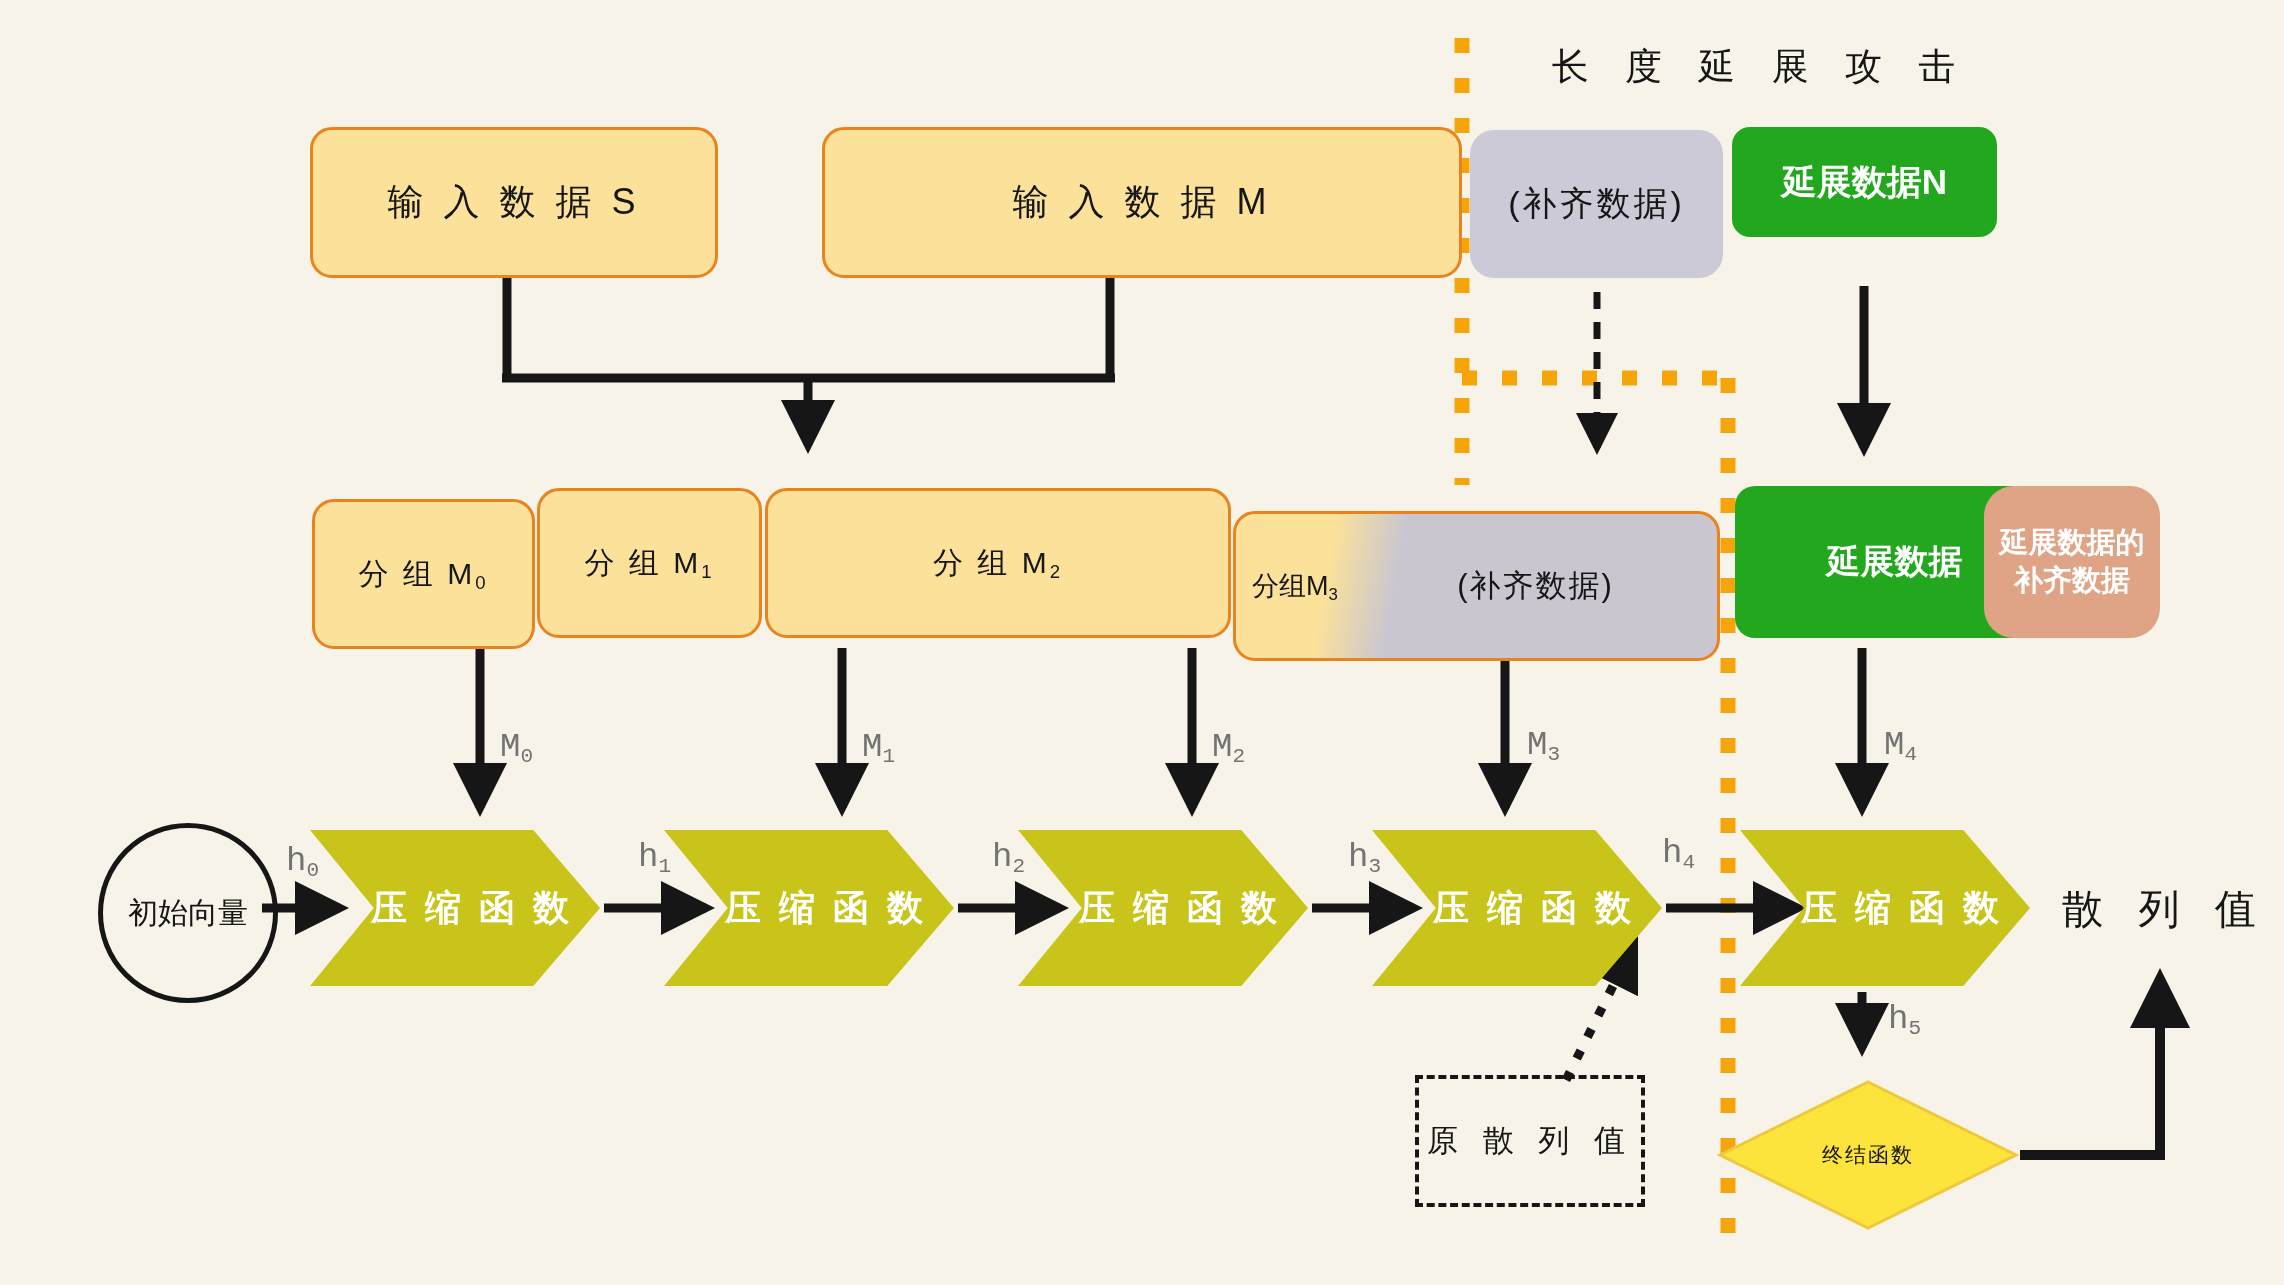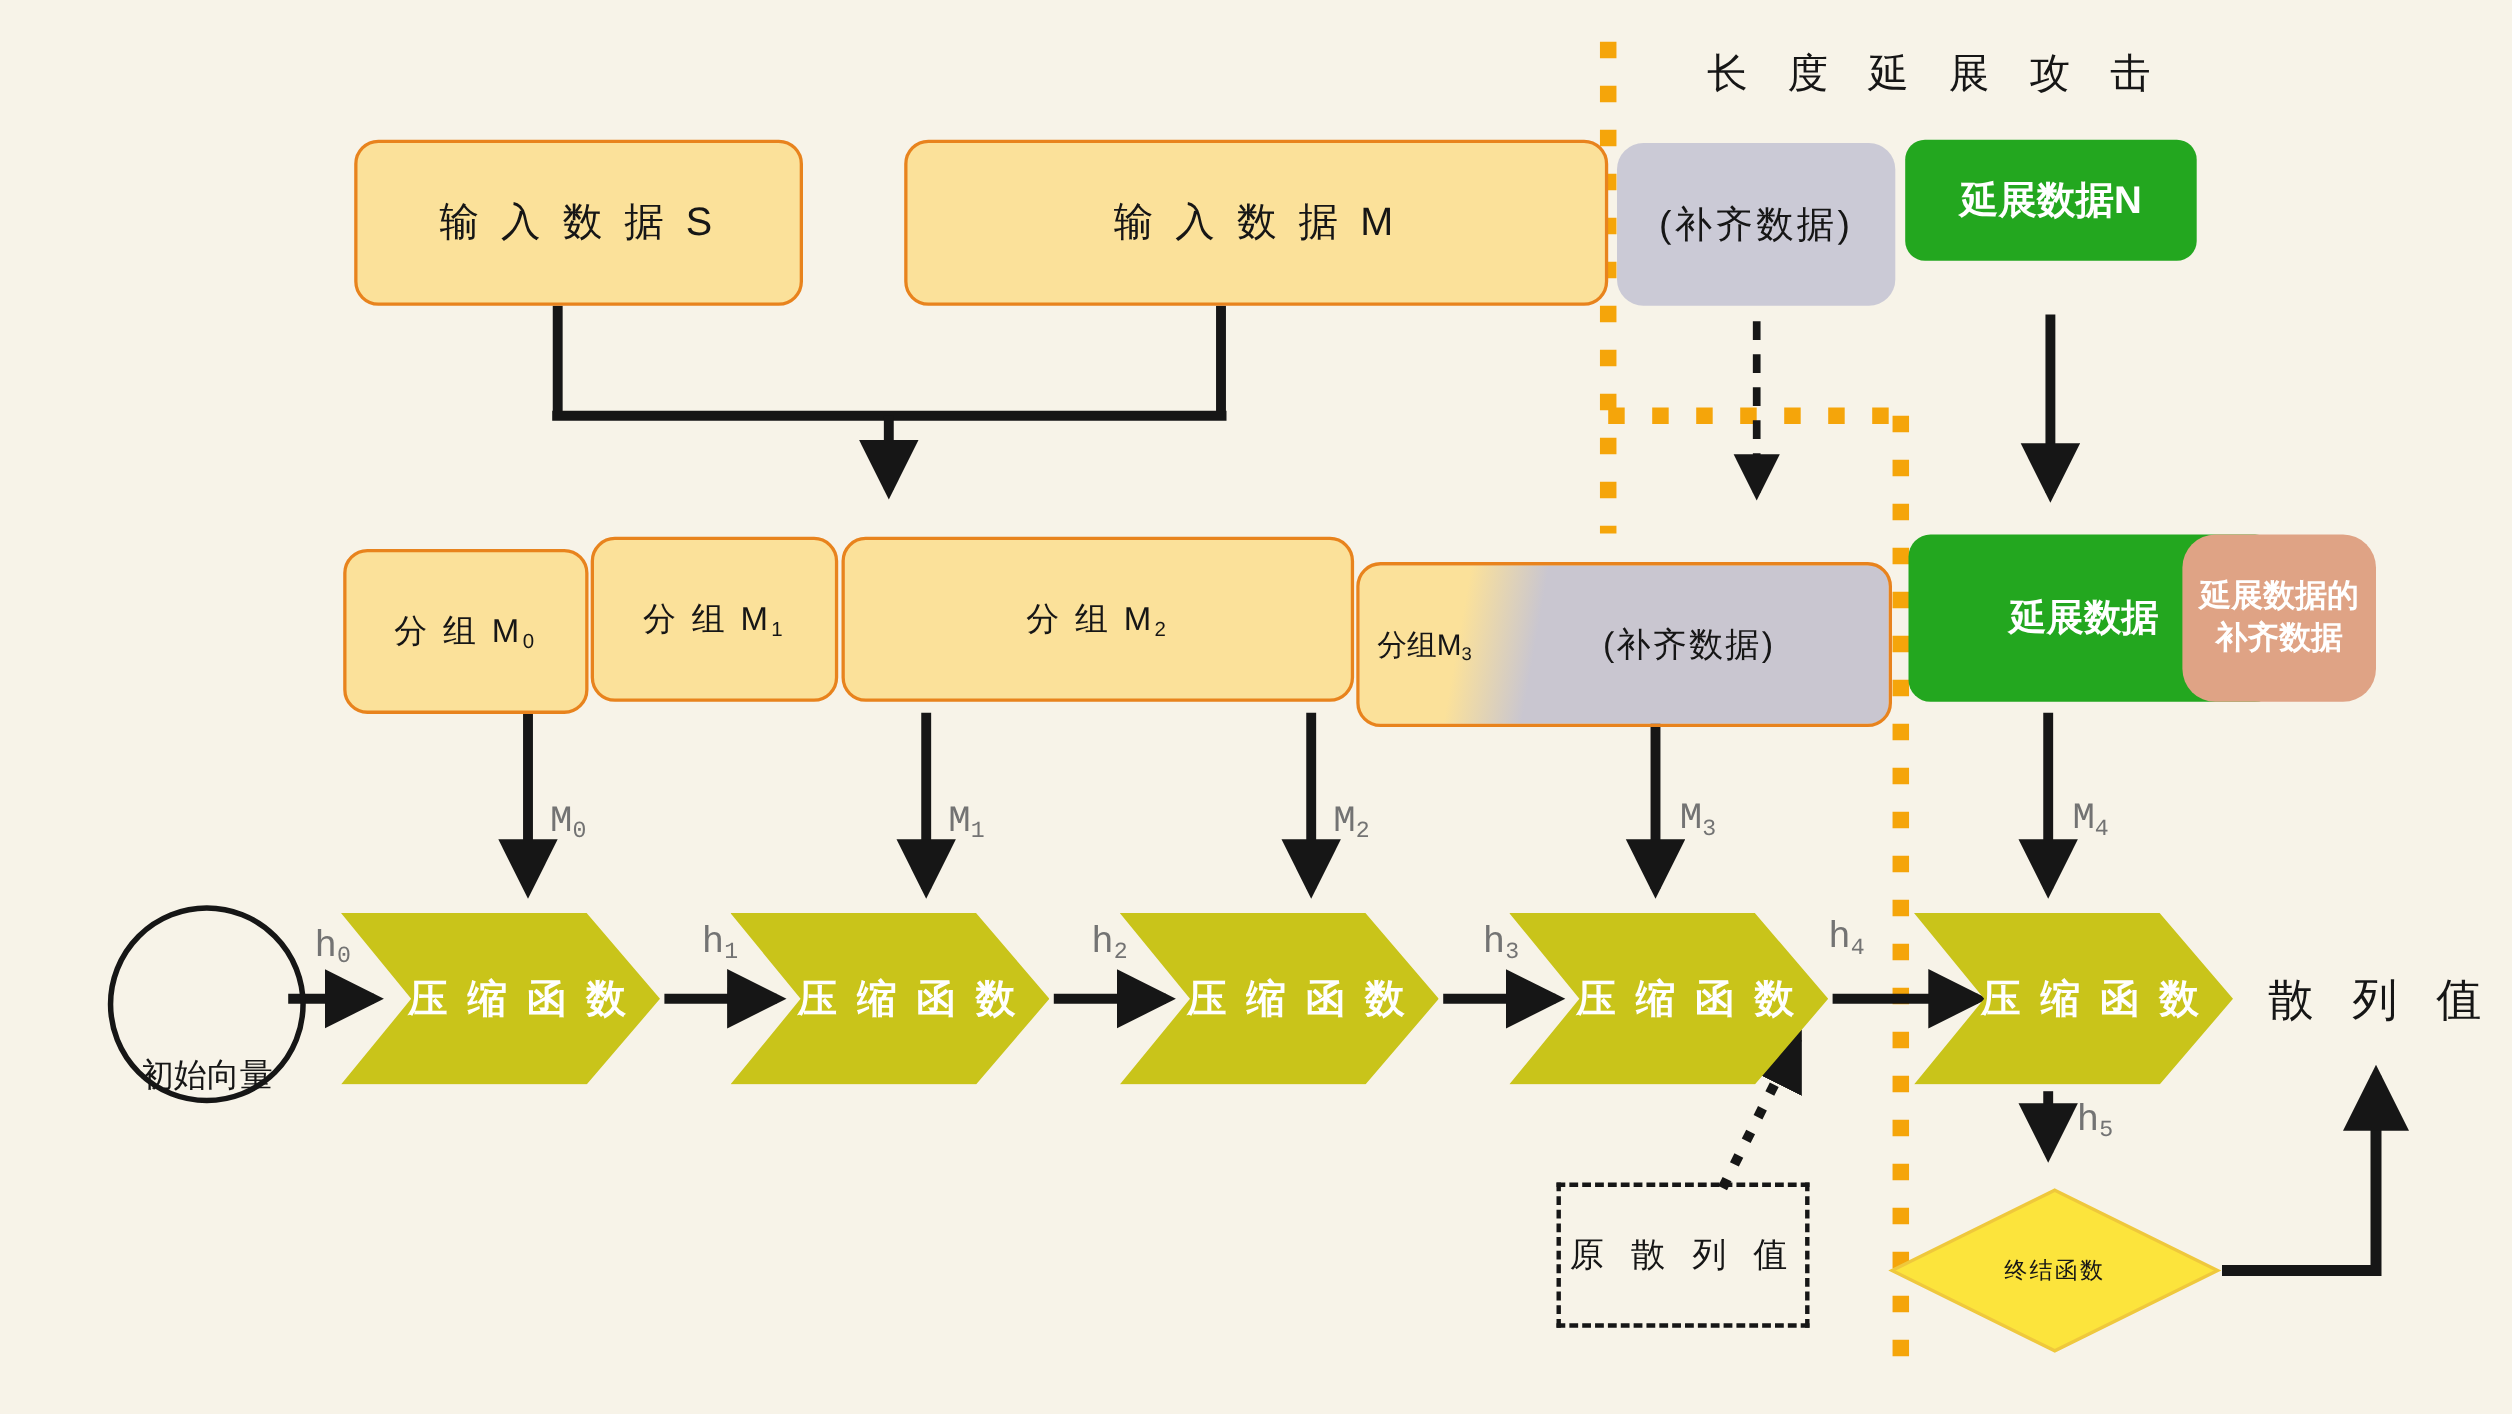--- a/index.html
+++ b/index.html
@@ -15,21 +15,21 @@
   .gray1{background:#CBCAD6;border-radius:24px;}
   .green{background:#23A71F;border-radius:18px;color:#FFFFFF;}
   .salmon{background:#DFA385;border-radius:30px;color:#FFFFFF;flex-direction:column;line-height:1.3;}
   .combo{background:linear-gradient(100deg,#FBE19A 0px,#FBE19A 100px,#C9C6D0 170px);border:3px solid #E8831D;border-radius:22px;display:flex;align-items:stretch;padding:0;}
   .combo .seg{display:flex;align-items:center;justify-content:center;}
   .chev{position:absolute;width:290px;height:156px;background:#C9C41A;color:#FFFFFF;
         clip-path:polygon(0% 0%,77% 0%,100% 50%,77% 100%,0% 100%,22% 50%);
         display:flex;align-items:center;justify-content:center;padding-left:34px;box-sizing:border-box;
         font-size:36px;letter-spacing:4px;font-weight:bold;}
   .circle{position:absolute;border:5px solid #161616;border-radius:50%;background:transparent;
-          display:flex;align-items:flex-end;justify-content:center;font-size:30px;}
+          display:flex;align-items:center;justify-content:center;font-size:30px;}
   .lbl{position:absolute;font-size:34px;color:#737373;white-space:nowrap;font-family:Liberation Mono, monospace;}
   .lbl .sub, .subsm{font-size:0.62em;vertical-align:-0.28em;}
   .t36{font-size:36px;letter-spacing:5px;}
   .t34{font-size:34px;letter-spacing:3px;}
   .t30{font-size:30px;letter-spacing:3px;}
   .title{position:absolute;font-size:37px;letter-spacing:13px;font-weight:500;text-align:center;}
   .dashedbox{position:absolute;border:4px dashed #161616;display:flex;align-items:center;justify-content:center;
              font-size:31px;letter-spacing:8px;background:transparent;}
   .hashval{position:absolute;font-size:41px;letter-spacing:12px;font-weight:500;}
   svg.overlay{position:absolute;left:0;top:0;width:2284px;height:1285px;}
@@ -72,21 +72,21 @@
 
     <path d="M1566 1080 L1634 944" stroke="#161616" stroke-width="9" stroke-dasharray="9 15" fill="none" marker-end="url(#ah)"></path>
 
     <path d="M2020 1155 H2160 V978" stroke="#161616" stroke-width="10" fill="none" marker-end="url(#ah)"></path>
 
     <polygon points="1868,1082 2016,1155 1868,1228 1720,1155" fill="#FCE43C" stroke="#EFC83C" stroke-width="3"></polygon>
   </svg>
 
   <div class="title" style="left:1530px;top:42px;width:460px;">长 度 延 展 攻 击</div>
 
-  <div class="box yellow t36" style="left:310px;top:127px;width:408px;height:151px;margin-left:12px;">
+  <div class="box yellow t36" style="left:310px;top:127px;width:408px;height:151px;">
     <span>输 入 数 据 S</span>
   </div>
   <div class="box yellow t36" style="left:822px;top:127px;width:640px;height:151px;">
     <span>输 入 数 据 M</span>
   </div>
   <div class="box gray1 t34" style="left:1470px;top:130px;width:253px;height:148px;">
     <span>(补齐数据)</span>
   </div>
   <div class="box green" style="left:1732px;top:127px;width:265px;height:110px;font-size:35px;font-weight:bold;">
     <span>延展数据N</span>

